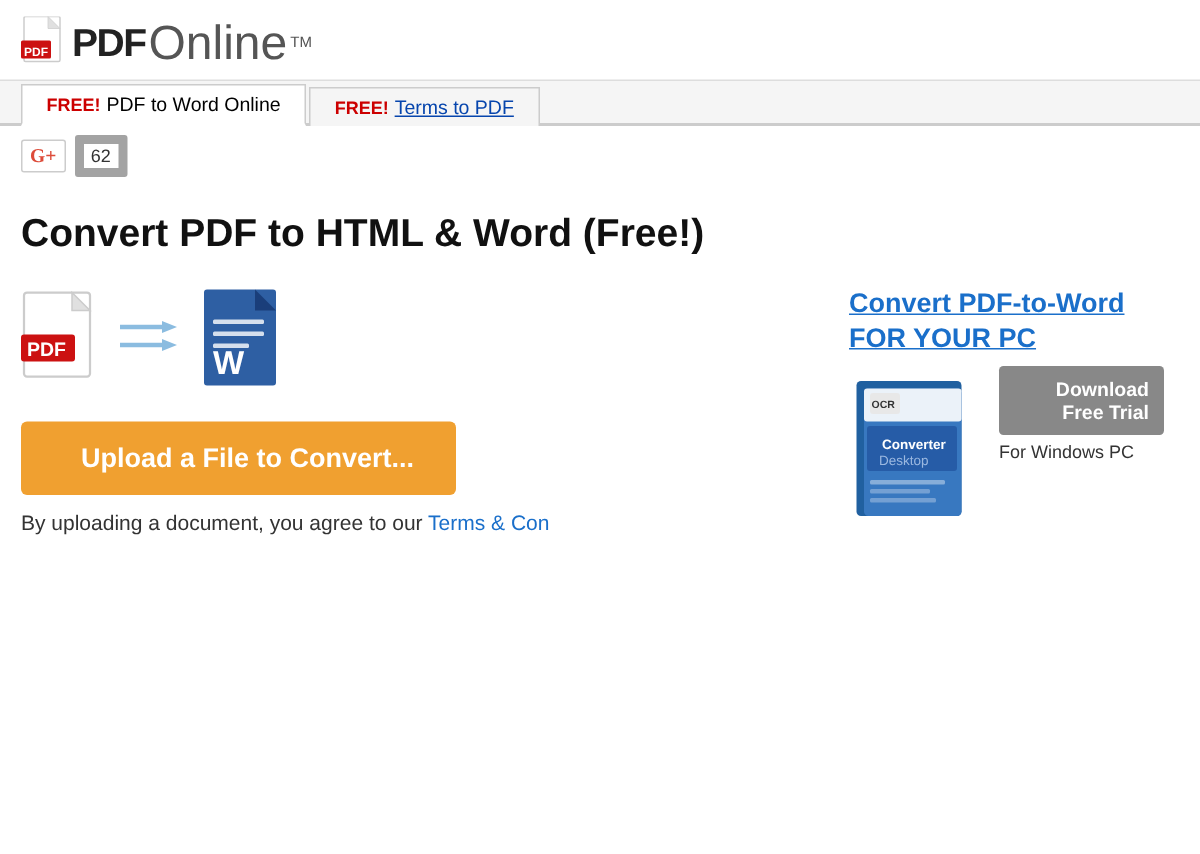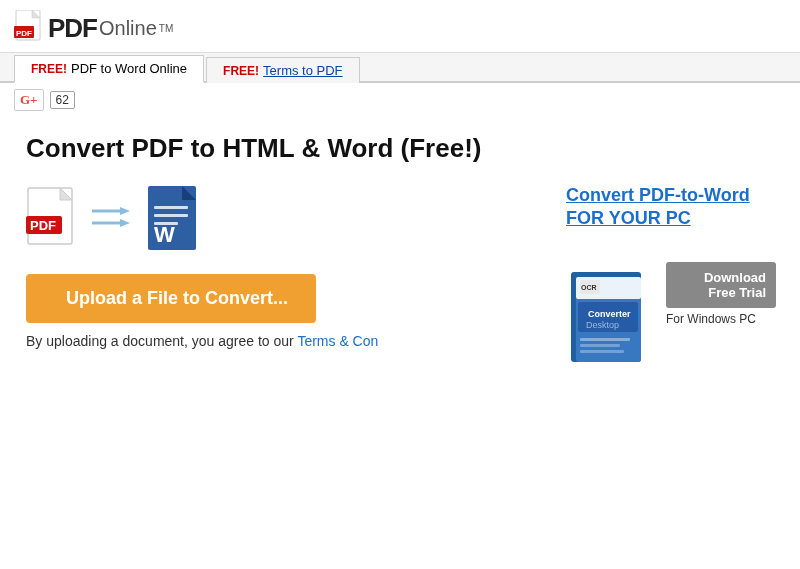--- a/index.html
+++ b/index.html
@@ -29,21 +29,21 @@
       height: 36px;
       position: relative;
     }
     .logo-text-pdf {
       font-size: 26px;
       font-weight: bold;
       color: #222;
       letter-spacing: -1px;
     }
     .logo-text-online {
-      font-size: 20px;
+      font-size: 32px;
       color: #555;
       font-weight: normal;
     }
     .logo-tm {
       font-size: 10px;
       vertical-align: super;
       color: #555;
     }
 
     
@@ -107,29 +107,29 @@
     }
     .g-icon {
       font-size: 13px;
       font-weight: bold;
       color: #dd4b39;
       font-family: serif;
     }
     .count-badge {
       font-size: 12px;
       color: #333;
-      border: 1px solid #a3a3a3;
+      border: 6px solid #a3a3a3;
       padding: 1px 5px;
       border-radius: 2px;
       background: #fff;
     }
 
     
     .main-content {
-      padding: 16px 14px 20px 26px;
+      padding: 16px 14px 20px 14px;
     }
     .page-title {
       font-size: 26px;
       font-weight: bold;
       color: #111;
       margin-bottom: 20px;
     }
 
     
     .two-col {
@@ -175,21 +175,21 @@
       color: #1a6fca;
       text-decoration: none;
     }
 
     
     .right-col {
       width: 220px;
       display: flex;
       flex-direction: column;
       align-items: flex-start;
-      gap: 27px;
+      gap: 2px;
     }
     .convert-link {
       font-size: 18px;
       font-weight: bold;
       color: #1a6fca;
       text-decoration: underline;
       cursor: pointer;
       line-height: 1.3;
     }
 

